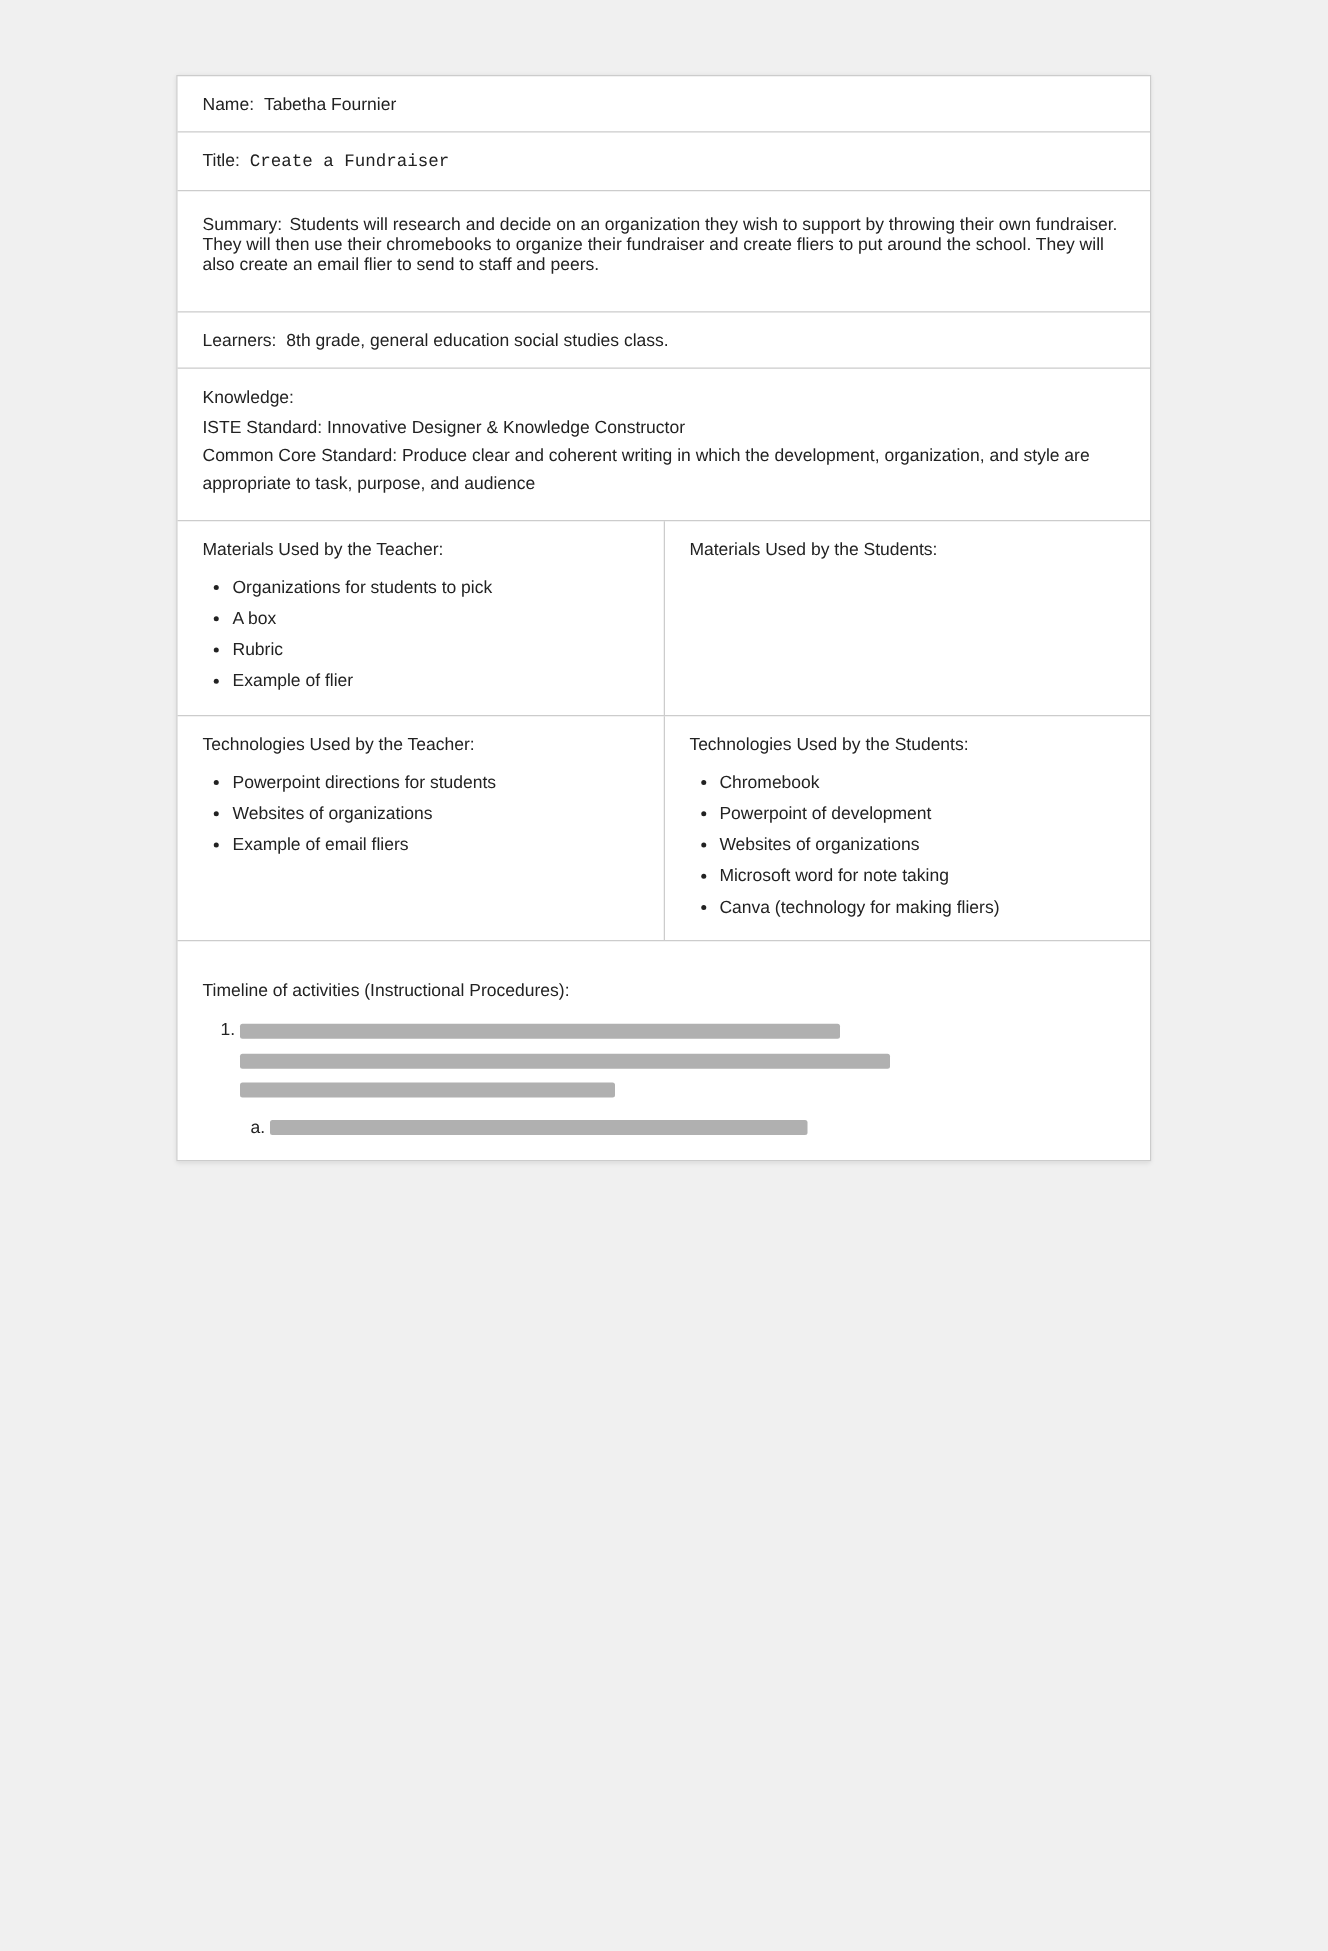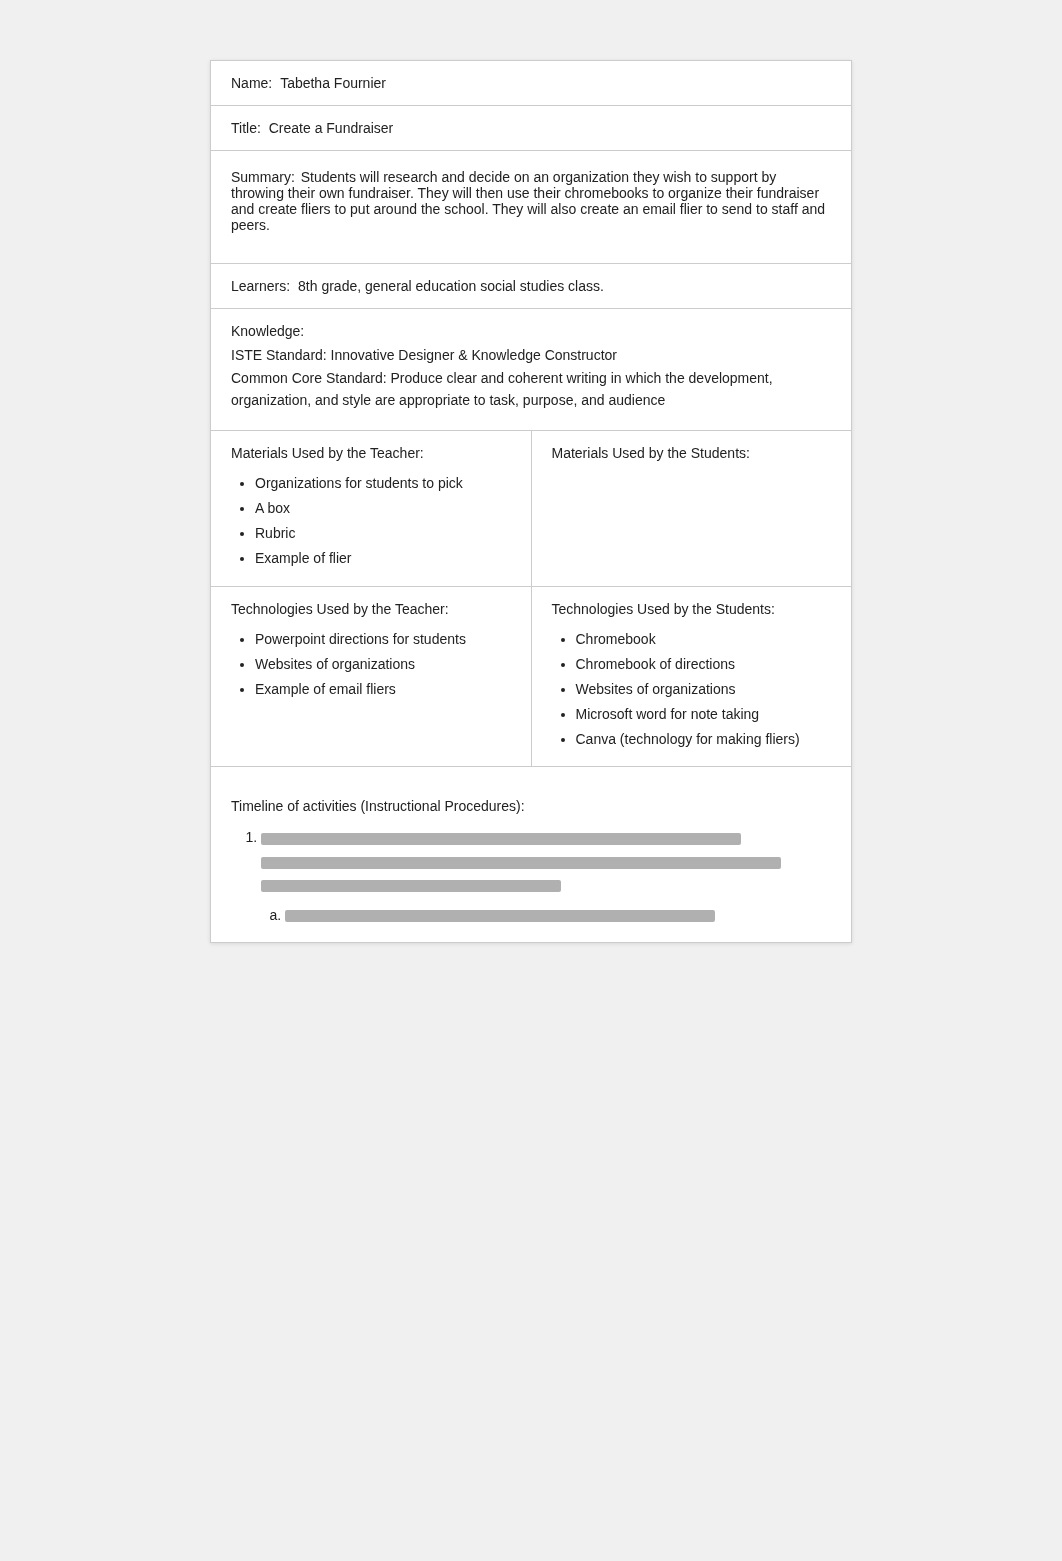--- a/index.html
+++ b/index.html
@@ -13,21 +13,21 @@
       font-family: Arial, sans-serif;
       font-size: 14px;
       color: #222;
       display: flex;
       justify-content: center;
       padding: 60px 20px;
     }
 
     .page {
       background: #fff;
-      width: 642px;
+      width: 780px;
       border: 1px solid #ccc;
       box-shadow: 0 1px 4px rgba(0,0,0,0.1);
     }
 
     .section {
       border-bottom: 1px solid #ccc;
       padding: 14px 20px;
     }
 
     .section:last-child {
@@ -93,21 +93,21 @@
 
 <div class="page">
 
   <div class="section">
     <span>Name:</span>
     <span style="margin-left:4px;">Tabetha Fournier</span>
   </div>
 
   <div class="section">
     <span>Title:</span>
-    <span style="margin-left:4px;">Create a  Fundraiser</span>
+    <span style="margin-left:4px;font-family:Liberation Mono, monospace;">Create a  Fundraiser</span>
   </div>
 
   <div class="section" style="padding-top:18px; padding-bottom:30px;">
     <span style="font-weight:normal;">Summary:</span>
     <span style="margin-left:2px;">Students will research and decide on an organization they wish to support by throwing their own fundraiser. They will then use their chromebooks to organize their fundraiser and create fliers to put around the school. They will also create an email flier to send to staff and peers.</span>
   </div>
 
   <div class="section">
     <span>Learners:</span>
     <span style="margin-left:4px;margin-top:36px;">8th grade, general education social studies class.</span>
@@ -140,21 +140,21 @@
       <ul class="bullet-list">
         <li>Powerpoint directions for students</li>
         <li>Websites of organizations</li>
         <li>Example of email fliers</li>
       </ul>
     </div>
     <div class="col">
       <div class="col-header">Technologies Used by the Students:</div>
       <ul class="bullet-list">
         <li>Chromebook</li>
-        <li>Chromebook of directions</li>
+        <li>Powerpoint of development</li>
         <li>Websites of organizations</li>
         <li>Microsoft word for note taking</li>
         <li>Canva (technology for making fliers)</li>
       </ul>
     </div>
   </div>
 
   <div class="timeline-section">
     <div class="timeline-header">Timeline of activities (Instructional Procedures):</div>
     <ol class="timeline-list">

